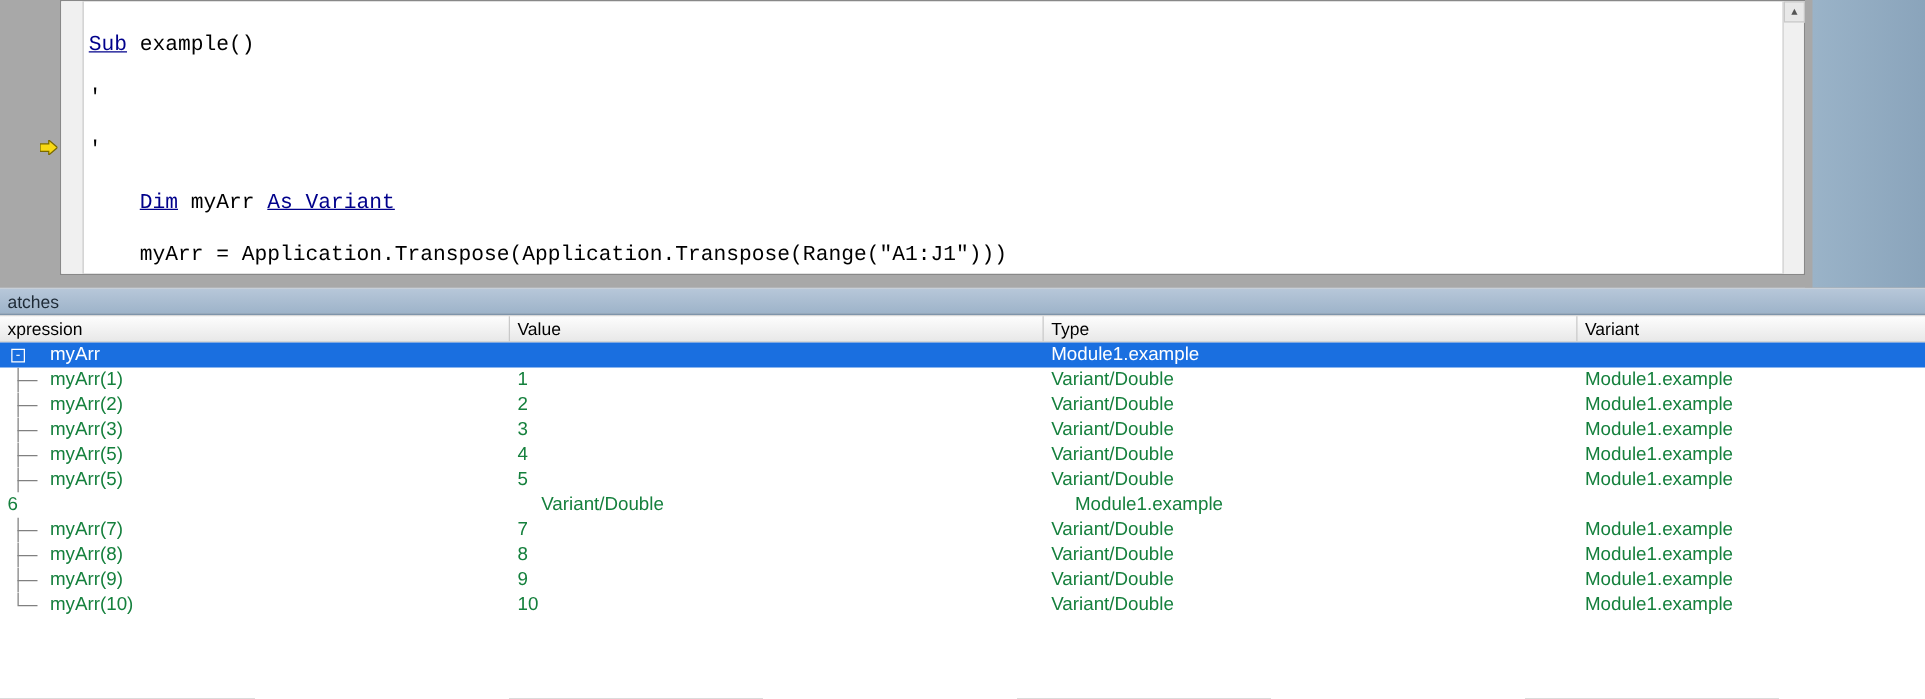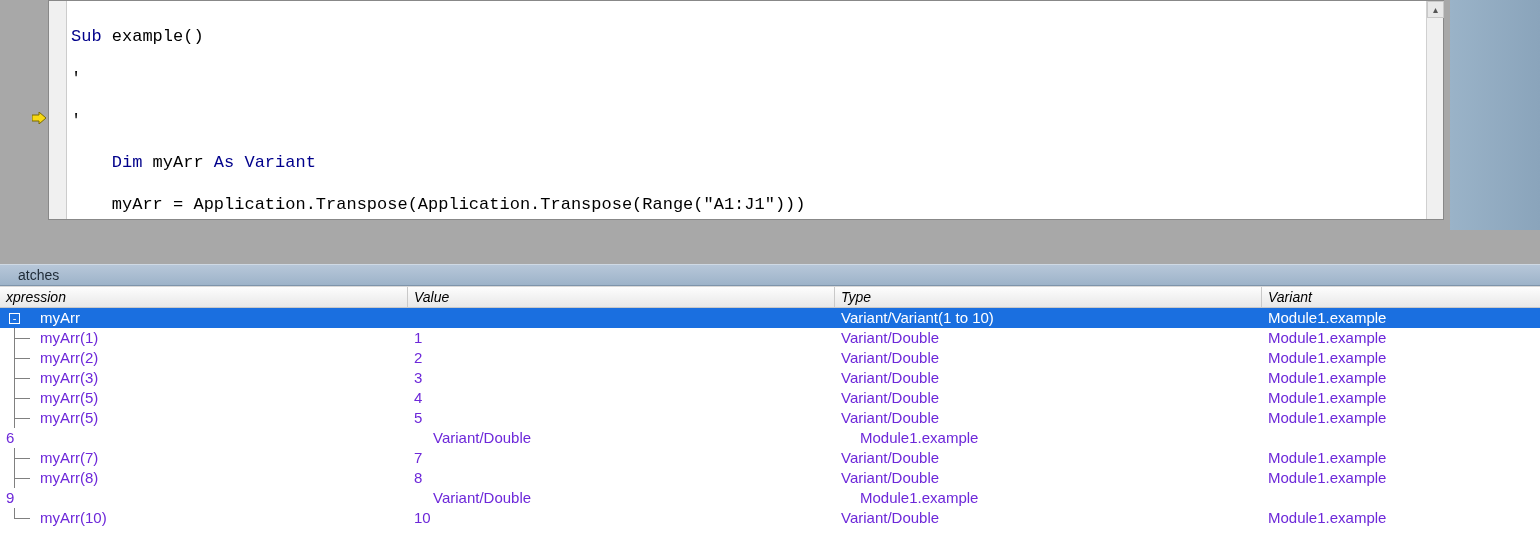--- a/index.html
+++ b/index.html
@@ -48,21 +48,21 @@
     padding: 4px 2px 4px 4px;
     font-family: Consolas, "Courier New", monospace;
     font-size: 17px;
     line-height: 21px;
     white-space: pre;
     color: #000;
     overflow: hidden;
     position: relative;
   }
   .code-line { display:block; height:21px; }
-  .kw { color: #00008b; }
+  .kw { color: #00008b; text-decoration: underline; }
   .vscroll {
     flex: 0 0 17px;
     width: 17px;
     background: #f0f0f0;
     border-left: 1px solid #d0d0d0;
     position: relative;
   }
   .vscroll-up {
     position:absolute; top:0; left:0; width:17px; height:17px;
     background:#e8e8e8; border:1px solid #c8c8c8;
@@ -82,22 +82,21 @@
   
   .watches-title {
     width: 100%;
     height: 22px;
     background: linear-gradient(#b7c7d9, #9db3c9);
     border-top: 1px solid #cfd9e4;
     border-bottom: 1px solid #7e94aa;
     color: #1e2a36;
     font-size: 14px;
     line-height: 20px;
-    padding-left: 18px;
-    margin-top: 34px;
+    padding-left: 6px;
   }
 
   
   .watches-area {
     width:100%;
     background:#fff;
     height: calc(559px - 230px - 22px);
   }
   .watch-head {
     display:flex;
@@ -107,34 +106,33 @@
     border-top:1px solid #d8d8d8;
     border-bottom:1px solid #c9c9c9;
     font-size:14px;
     color:#000;
   }
   .wh-cell {
     border-right:1px solid #c9c9c9;
     padding:2px 6px 0 6px;
     overflow:hidden;
     white-space:nowrap;
-    font-style:italic;
   }
   .col-expr { flex:0 0 408px; }
   .col-val  { flex:0 0 427px; }
   .col-type { flex:0 0 427px; }
   .col-ctx  { flex:1 1 auto; border-right:0; }
 
   .watch-body { width:100%; font-size:15px; }
   .watch-row {
     display:flex;
     width:100%;
     height:20px;
     line-height:20px;
-    color:#6d28d9;
+    color:#15803d;
   }
   .watch-row .cell {
     padding-left:6px;
     overflow:hidden; white-space:nowrap;
   }
   .watch-row .cell.col-expr { padding-left:0; }
   .sel {
     background:#1a6fe0;
     color:#fff;
   }
@@ -211,21 +209,20 @@
     <div class="watch-row sel">
       <div class="cell col-expr">
         <div class="exp-cell">
           <div class="tree-art">
             <div class="expander">-</div>
           </div>
           <span>myArr</span>
         </div>
       </div>
       <div class="cell col-val"></div>
-      <div class="cell col-type">Variant/Variant(1 to 10)</div>
       <div class="cell col-ctx">Module1.example</div>
     </div>
 
     <div id="watch-children">
         <div class="watch-row">
           <div class="cell col-expr">
             <div class="exp-cell">
               <div class="tree-art">
                 <div class="vline"></div>
                 <div class="hline"></div>
@@ -320,20 +317,29 @@
                 <div class="hline"></div>
               </div>
               <span>myArr(8)</span>
             </div>
           </div>
           <div class="cell col-val">8</div>
           <div class="cell col-type">Variant/Double</div>
           <div class="cell col-ctx">Module1.example</div>
         </div>
         <div class="watch-row">
+          <div class="cell col-expr">
+            <div class="exp-cell">
+              <div class="tree-art">
+                <div class="vline"></div>
+                <div class="hline"></div>
+              </div>
+              <span>myArr(9)</span>
+            </div>
+          </div>
           <div class="cell col-val">9</div>
           <div class="cell col-type">Variant/Double</div>
           <div class="cell col-ctx">Module1.example</div>
         </div>
         <div class="watch-row">
           <div class="cell col-expr">
             <div class="exp-cell">
               <div class="tree-art">
                 <div class="vline half"></div>
                 <div class="hline"></div>

